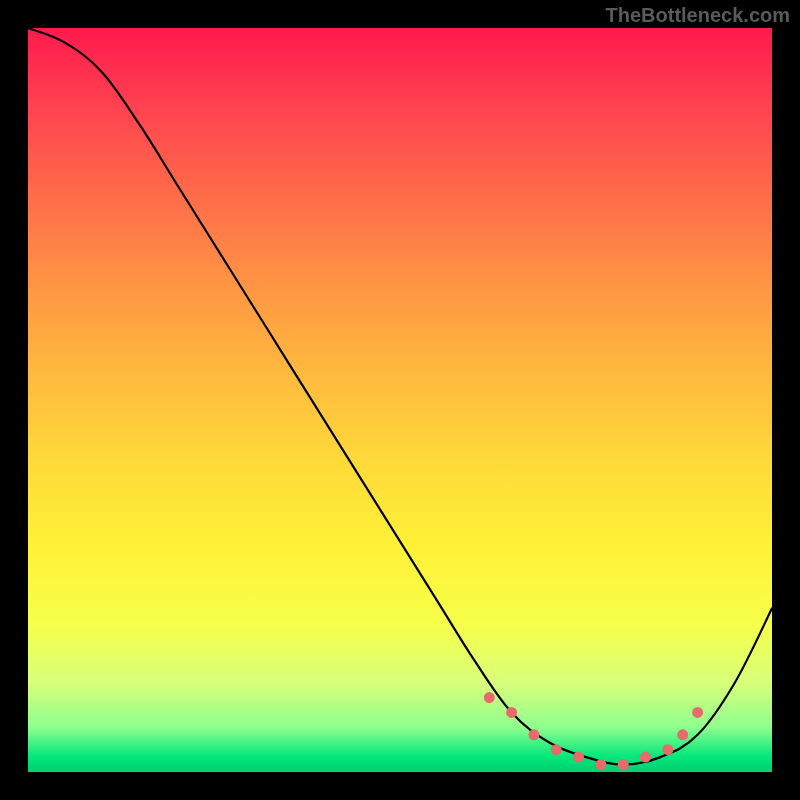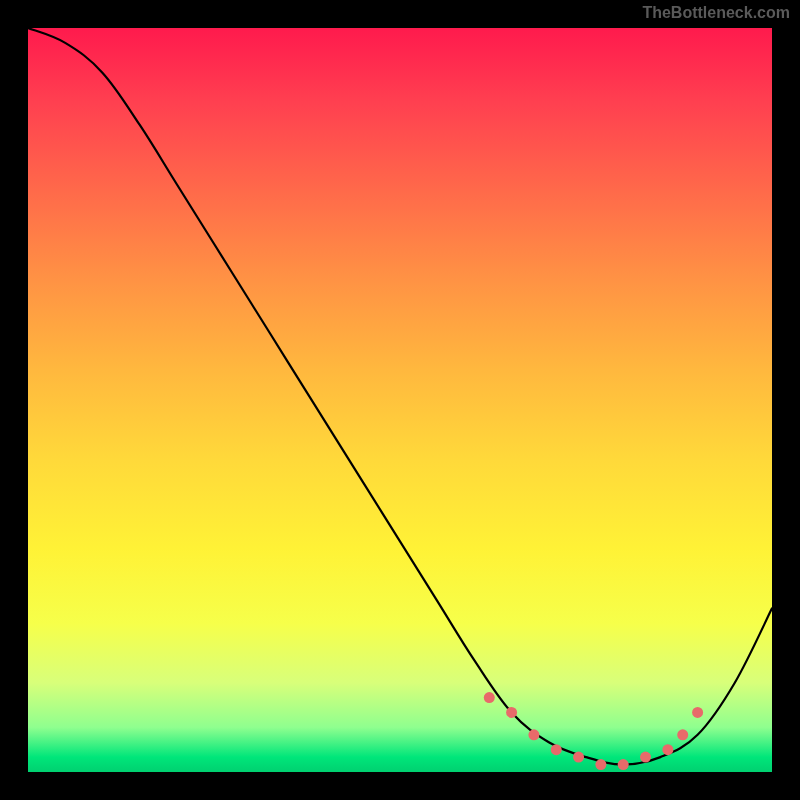--- a/index.html
+++ b/index.html
@@ -8,21 +8,21 @@
     height: 800px;
     background: #000;
     position: relative;
     overflow: hidden;
   }
   .watermark {
     position: absolute;
     top: 4px;
     right: 10px;
     font-family: Arial, sans-serif;
-    font-size: 16px;
+    font-size: 20px;
     font-weight: bold;
     color: #5a5a5a;
     z-index: 10;
   }
   .plot-area {
     position: absolute;
     top: 28px;
     left: 28px;
     width: 744px;
     height: 744px;

